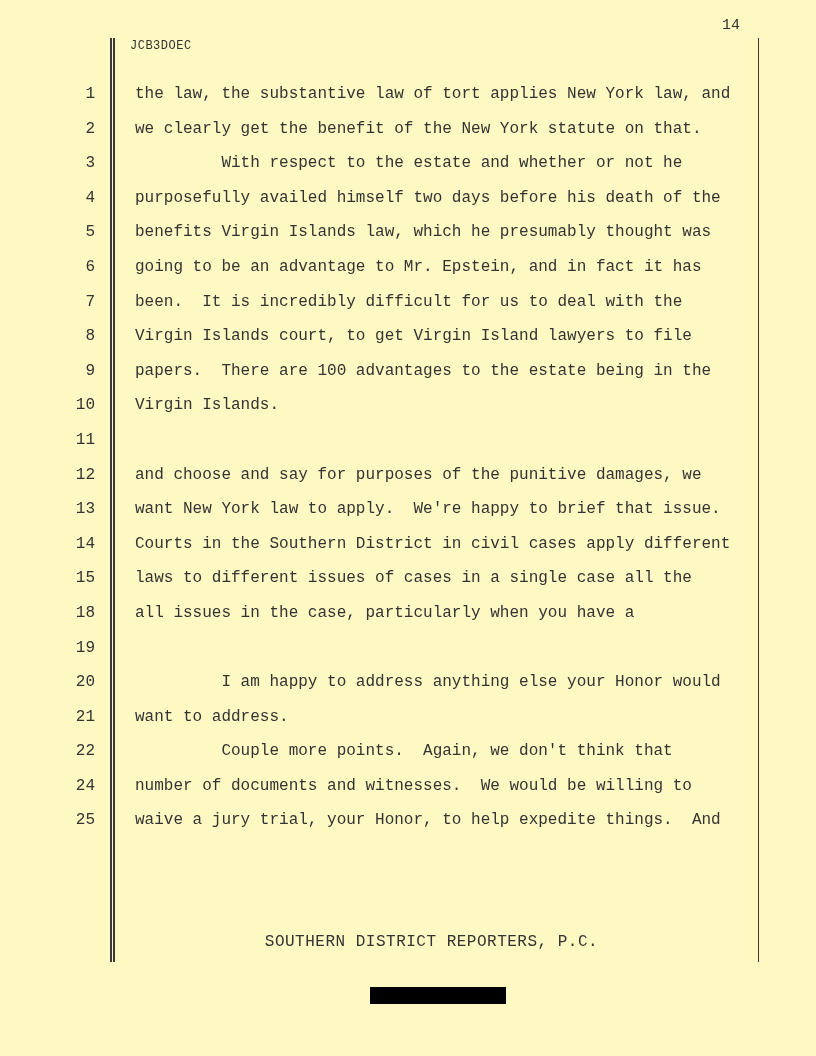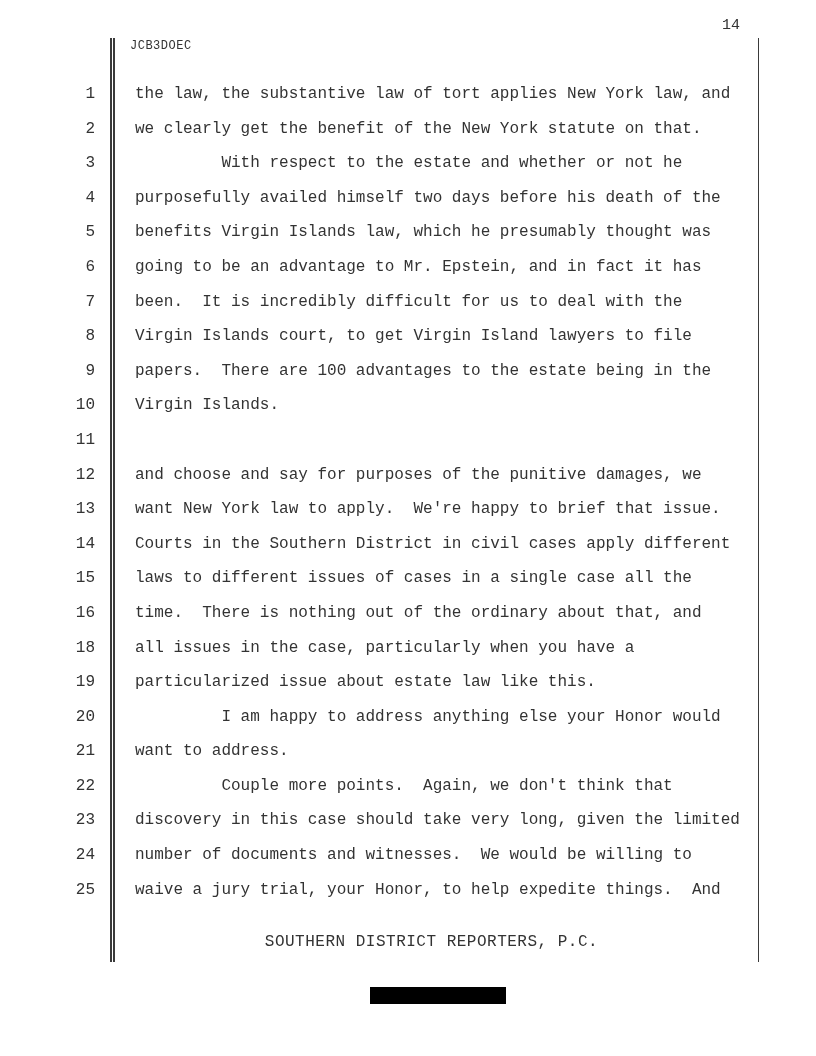--- a/index.html
+++ b/index.html
@@ -5,21 +5,21 @@
   html, body {
     margin: 0;
     padding: 0;
     background: #e8e8e8;
   }
   .page {
     position: relative;
     width: 816px;
     height: 1056px;
     margin: 0 auto;
-    background: #ffffff;
+    background: #fef9c3;
     font-family: "Liberation Mono", "DejaVu Sans Mono", monospace;
     color: #333333;
     overflow: hidden;
   }
   .page-number {
     position: absolute;
     top: 17px;
     right: 76px;
     font-size: 15px;
   }
@@ -144,46 +144,37 @@
       </div>
     <div class="line">
         <span class="num">14</span>
         <span class="txt">Courts in the Southern District in civil cases apply different</span>
       </div>
     <div class="line">
         <span class="num">15</span>
         <span class="txt">laws to different issues of cases in a single case all the</span>
       </div>
     <div class="line">
-        <span class="num">16</span>
-        <span class="txt">time.  There is nothing out of the ordinary about that, and</span>
-      </div>
-    <div class="line">
         <span class="num">18</span>
         <span class="txt">all issues in the case, particularly when you have a</span>
       </div>
     <div class="line">
         <span class="num">19</span>
-        <span class="txt">particularized issue about estate law like this.</span>
       </div>
     <div class="line">
         <span class="num">20</span>
         <span class="txt">         I am happy to address anything else your Honor would</span>
       </div>
     <div class="line">
         <span class="num">21</span>
         <span class="txt">want to address.</span>
       </div>
     <div class="line">
         <span class="num">22</span>
         <span class="txt">         Couple more points.  Again, we don't think that</span>
-      </div>
-    <div class="line">
-        <span class="num">23</span>
-        <span class="txt">discovery in this case should take very long, given the limited</span>
       </div>
     <div class="line">
         <span class="num">24</span>
         <span class="txt">number of documents and witnesses.  We would be willing to</span>
       </div>
     <div class="line">
         <span class="num">25</span>
         <span class="txt">waive a jury trial, your Honor, to help expedite things.  And</span>
       </div>
   </div>

